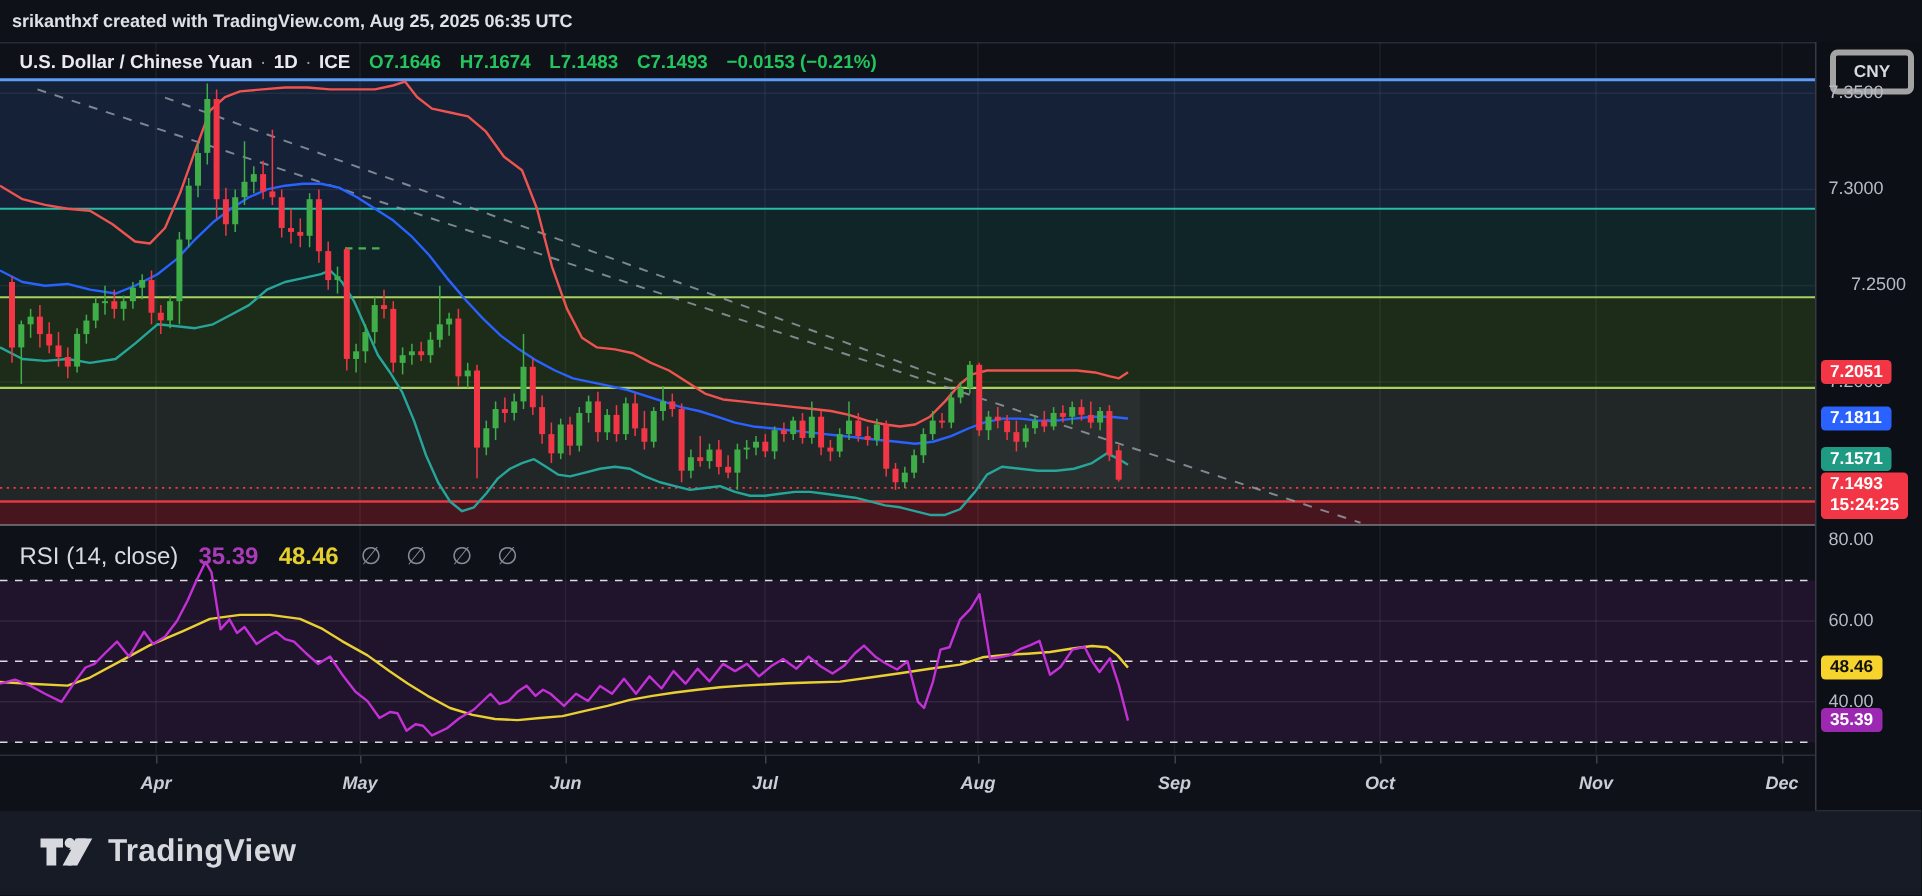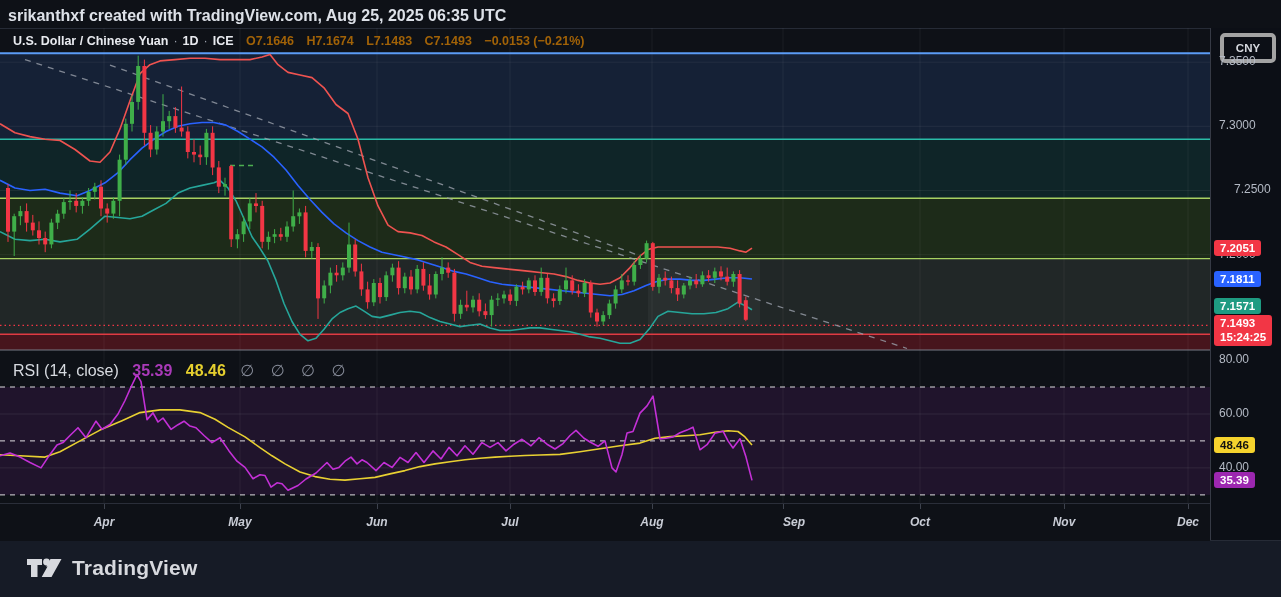--- a/index.html
+++ b/index.html
@@ -1,24 +1,24 @@
 <!DOCTYPE html>
 <html><head>
 <meta charset="utf-8">
 <style>
   html,body{margin:0;padding:0;background:#0e1117;}
   #app{position:relative;width:1281px;height:597px;background:#0e1117;overflow:hidden;
        font-family:"Liberation Sans",sans-serif;color:#d1d4dc;}
   .topbar{position:absolute;left:0;top:0;width:1281px;height:28px;border-bottom:1px solid #262b36;}
-  .attribution{position:absolute;left:8px;top:7px;font-size:16px;font-weight:700;color:#dde1e8;white-space:nowrap;text-align:right;}
+  .attribution{position:absolute;left:8px;top:7px;font-size:12px;font-weight:700;color:#dde1e8;white-space:nowrap;text-align:right;}
   #main-canvas{position:absolute;left:0;top:28px;}
   .legend{position:absolute;z-index:6;white-space:nowrap;font-size:12.5px;font-weight:700;}
   #symbol-legend{left:13px;top:34px;color:#e8eaef;}
   #symbol-legend .sep{color:#9aa0ab;margin:0 5px;font-weight:400;}
-  #symbol-legend .ohlc{color:#a16207;margin-left:9px;}
+  #symbol-legend .ohlc{color:#22c55e;margin-left:9px;}
   #bb-legend{left:13px;top:52px;font-weight:400;font-size:12.5px;color:#d7dae0;}
   #bb-legend .v{margin-left:9px;font-weight:700;}
   #rsi-legend{left:13px;top:361px;font-weight:400;font-size:16px;color:#d7dae0;}
   #rsi-legend .v{margin-left:9px;font-weight:700;}
   .empties{color:#868b98;margin-left:10px;letter-spacing:6px;font-weight:400;}
   #right-axis{position:absolute;left:1210px;top:28px;width:71px;height:512px;background:#0c0f16;
       border-left:1px solid #363a45;z-index:7;}
   .cny-btn{position:absolute;left:9px;top:5px;width:48px;height:22px;border:4px solid #a3a3a3;border-radius:5px;
       display:flex;align-items:center;justify-content:center;font-size:11.5px;font-weight:700;color:#d6d9df;cursor:pointer;}
   .tick{position:absolute;left:8px;color:#b4bac5;font-size:12px;}
@@ -378,21 +378,21 @@
       <span class="month" style="left: 104px;">Apr</span>
       <div class="month-tick" style="left: 240px;"></div>
       <span class="month" style="left: 240px;">May</span>
       <div class="month-tick" style="left: 377px;"></div>
       <span class="month" style="left: 377px;">Jun</span>
       <div class="month-tick" style="left: 510px;"></div>
       <span class="month" style="left: 510px;">Jul</span>
       <div class="month-tick" style="left: 652px;"></div>
       <span class="month" style="left: 652px;">Aug</span>
       <div class="month-tick" style="left: 783px;"></div>
-      <span class="month" style="left: 783px; text-align: right;">Sep</span>
+      <span class="month" style="left: 783px;">Sep</span>
       <div class="month-tick" style="left: 920px;"></div>
       <span class="month" style="left: 920px;">Oct</span>
       <div class="month-tick" style="left: 1064px;"></div>
       <span class="month" style="left: 1064px;">Nov</span>
       <div class="month-tick" style="left: 1188px;"></div>
       <span class="month" style="left: 1188px;">Dec</span>
     </div>
 
   <div id="bottom-strip">
     <div class="brand">

